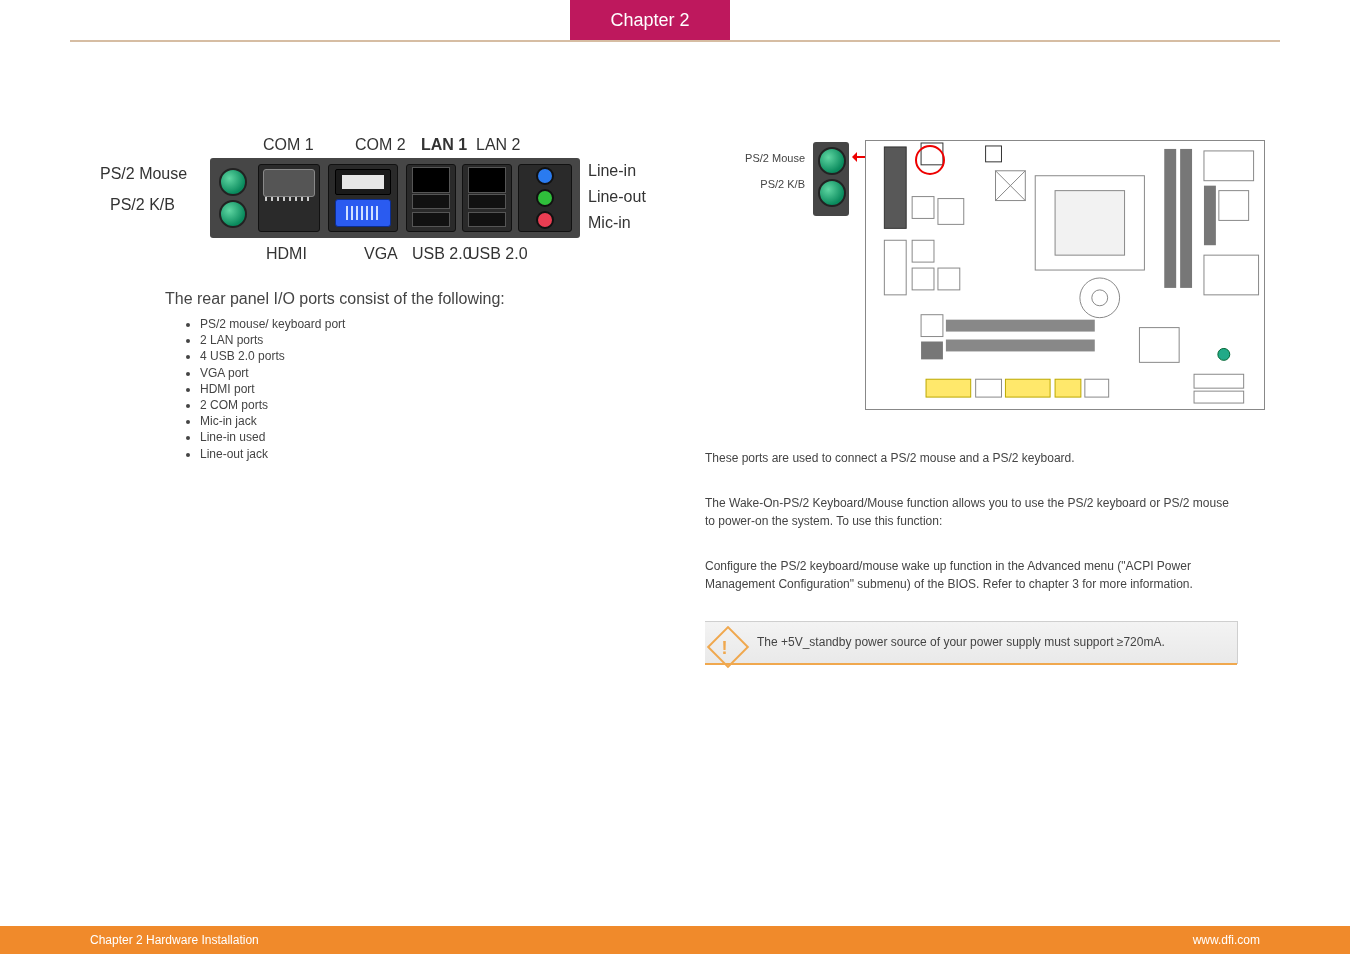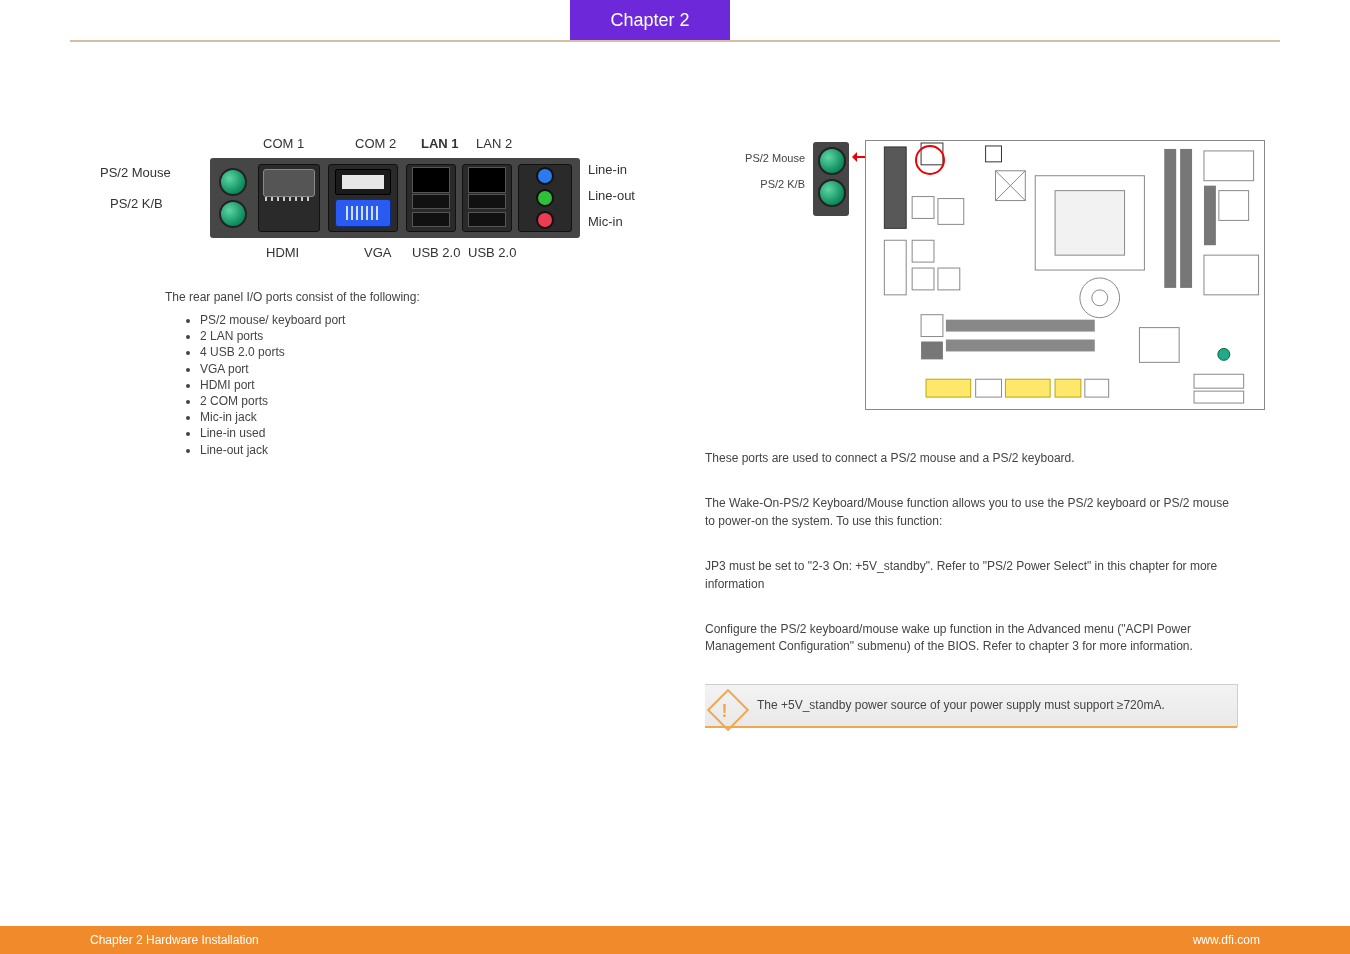--- a/index.html
+++ b/index.html
@@ -11,21 +11,21 @@
     color: #444;
     position: relative;
     overflow: hidden;
   }
   .chapter-tab {
     position: absolute;
     top: 0;
     left: 570px;
     width: 160px;
     height: 40px;
-    background: #6d28d9;
+    background: #be185d;
     color: #fff;
     font-size: 18px;
     display: flex;
     align-items: center;
     justify-content: center;
   }
   .rule {
     position: absolute;
     top: 40px;
     left: 70px;
@@ -93,23 +93,23 @@
     background:#2a5bf0; border:1px solid #0b2d90; border-radius:3px; }
   .vga-dots { position:absolute; inset:6px 10px 6px 10px;
     background: repeating-linear-gradient(90deg,#cfe0ff 0 2px,transparent 2px 5px); }
   .lan-block { width: 50px; height: 68px; }
   .lan-port { position:absolute; top:2px; left:5px; right:5px; height:26px; background:#000; border:1px solid #555;}
   .usb-port { position:absolute; left:5px; right:5px; height:15px; background:#111; border:1px solid #555;}
   .usb-port.a { bottom:22px; } .usb-port.b { bottom:4px; }
   .audio-block { width: 42px; height: 68px; display:flex; flex-direction:column; align-items:center; justify-content:space-around;}
   .jack { width:18px; height:18px; border-radius:50%; border:2px solid #111;}
   .jack.blue { background:#2a7bf0;} .jack.green { background:#2fbf3b;} .jack.pink { background:#ea3d52;}
-  .fig1 .lbl { position:absolute; font-size:13px; color:#333; white-space:nowrap;}
+  .fig1 .lbl { position:absolute; font-size:16px; color:#333; white-space:nowrap;}
   
-  .intro { font-size: 12px; margin-left: 85px; margin-top: 0px; }
+  .intro { font-size: 16px; margin-left: 85px; margin-top: 0px; }
   .port-list { margin-left: 105px; margin-top: 8px; font-size: 12px; line-height: 1.35;}
   .port-list li { list-style: disc; margin-left: 15px; }
   
   .fig2 {
     position: relative;
     height: 300px;
     margin-top: 0;
   }
   .fig2 .ps2-labels {
     position:absolute; left:10px; top:22px; font-size:11px; text-align:right; width:90px;
@@ -321,21 +321,20 @@
           <line x1="130" y1="30" x2="160" y2="60" stroke="#888"></line>
           <line x1="160" y1="30" x2="130" y2="60" stroke="#888"></line>
         </svg>
       </div>
       <div class="ring"></div>
     </div>
 
     <div class="body-text">
       <p>These ports are used to connect a PS/2 mouse and a PS/2 keyboard.</p>
       <p>The Wake-On-PS/2 Keyboard/Mouse function allows you to use the PS/2 keyboard or PS/2 mouse to power-on the system. To use this function:</p>
-      <p>JP3 must be set to "2-3 On: +5V_standby". Refer to "PS/2 Power Select" in this chapter for more information</p>
       <p>Configure the PS/2 keyboard/mouse wake up function in the Advanced menu ("ACPI Power Management Configuration" submenu) of the BIOS. Refer to chapter 3 for more information.</p>
 
       <div class="note-box">
         <div class="note-icon">
             <span>!</span>
           </div>
         <span>The +5V_standby power source of your power supply must support ≥720mA.</span>
       </div>
     </div>
   </div>

